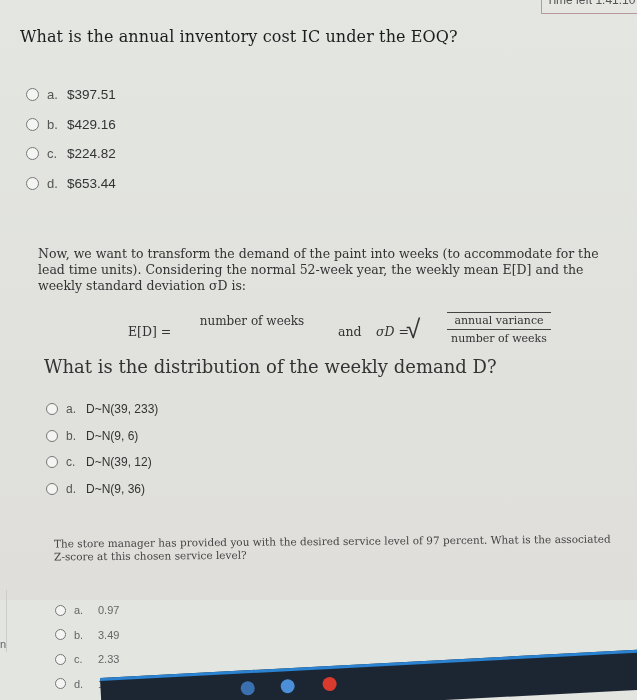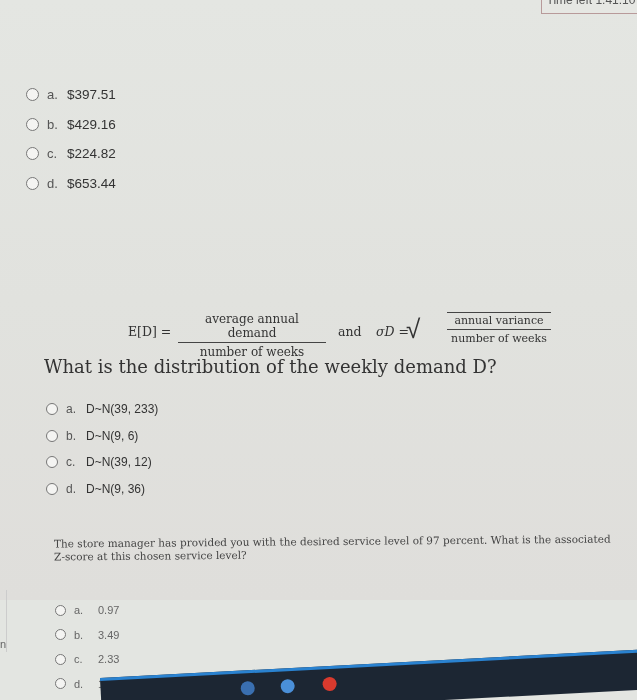--- a/index.html
+++ b/index.html
@@ -99,20 +99,21 @@
     font-family: "DejaVu Sans", sans-serif;
   }
 </style>
 </head>
 <body>
 
 <div class="screen">
 
   <div class="timer">Time left 1:41:10</div>
 
+  <div class="q-title">What is the annual inventory cost IC under the EOQ?</div>
 
   <div class="options opts1">
     <div class="opt">
       <span class="radio"></span>
       <span class="letter">a.</span>
       <span class="val">$397.51</span>
     </div>
     <div class="opt">
       <span class="radio"></span>
       <span class="letter">b.</span>
@@ -123,25 +124,25 @@
       <span class="letter">c.</span>
       <span class="val">$224.82</span>
     </div>
     <div class="opt">
       <span class="radio"></span>
       <span class="letter">d.</span>
       <span class="val">$653.44</span>
     </div>
   </div>
 
+  <div class="para2">Now, we want to transform the demand of the paint into weeks (to accommodate for the lead time units). Considering the normal 52-week year, the weekly mean E[D] and the weekly standard deviation σD is:</div>
 
   <div class="formula">
     <span class="f-lhs">E[D] =</span>
     <div class="frac f1">
-      <div class="num">average annual demand</div>
       <div class="den">number of weeks</div>
     </div>
     <span class="f-and">and</span>
     <span class="f-sigma">σD =</span>
     <div class="sqrt">
       <span class="rad">√</span>
       <div class="frac">
         <div class="num">annual variance</div>
         <div class="den">number of weeks</div>
       </div>

